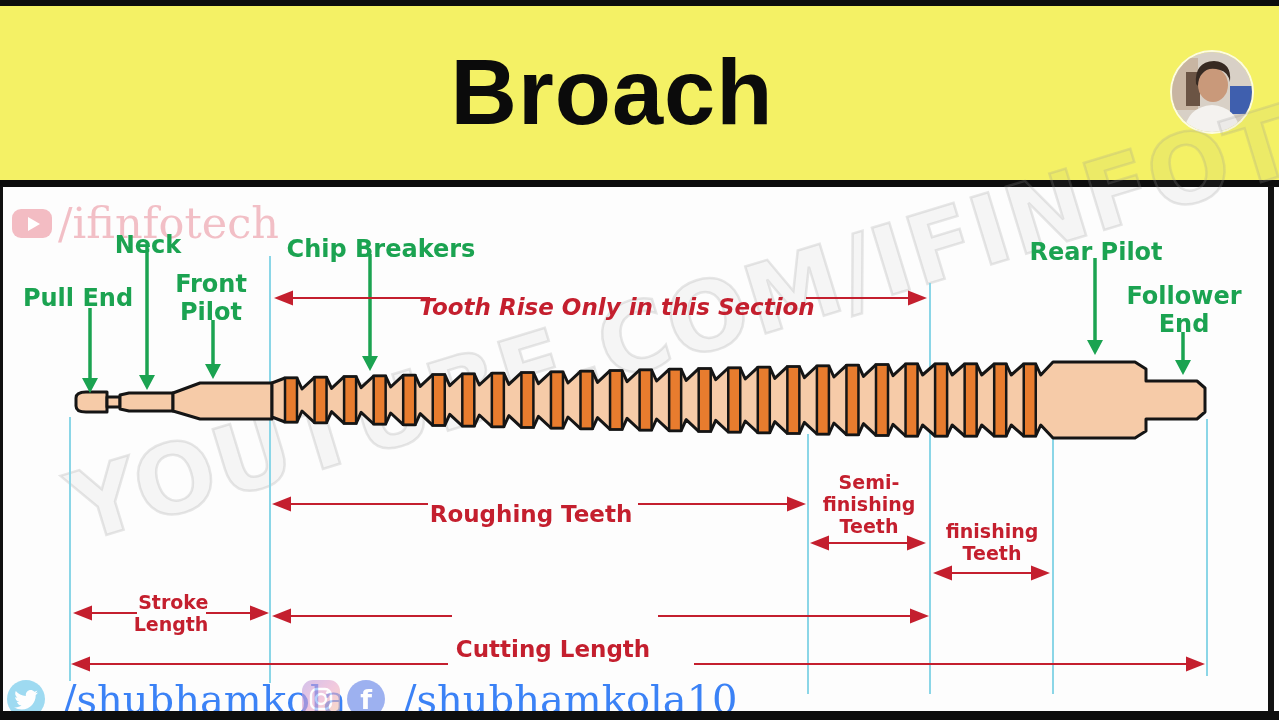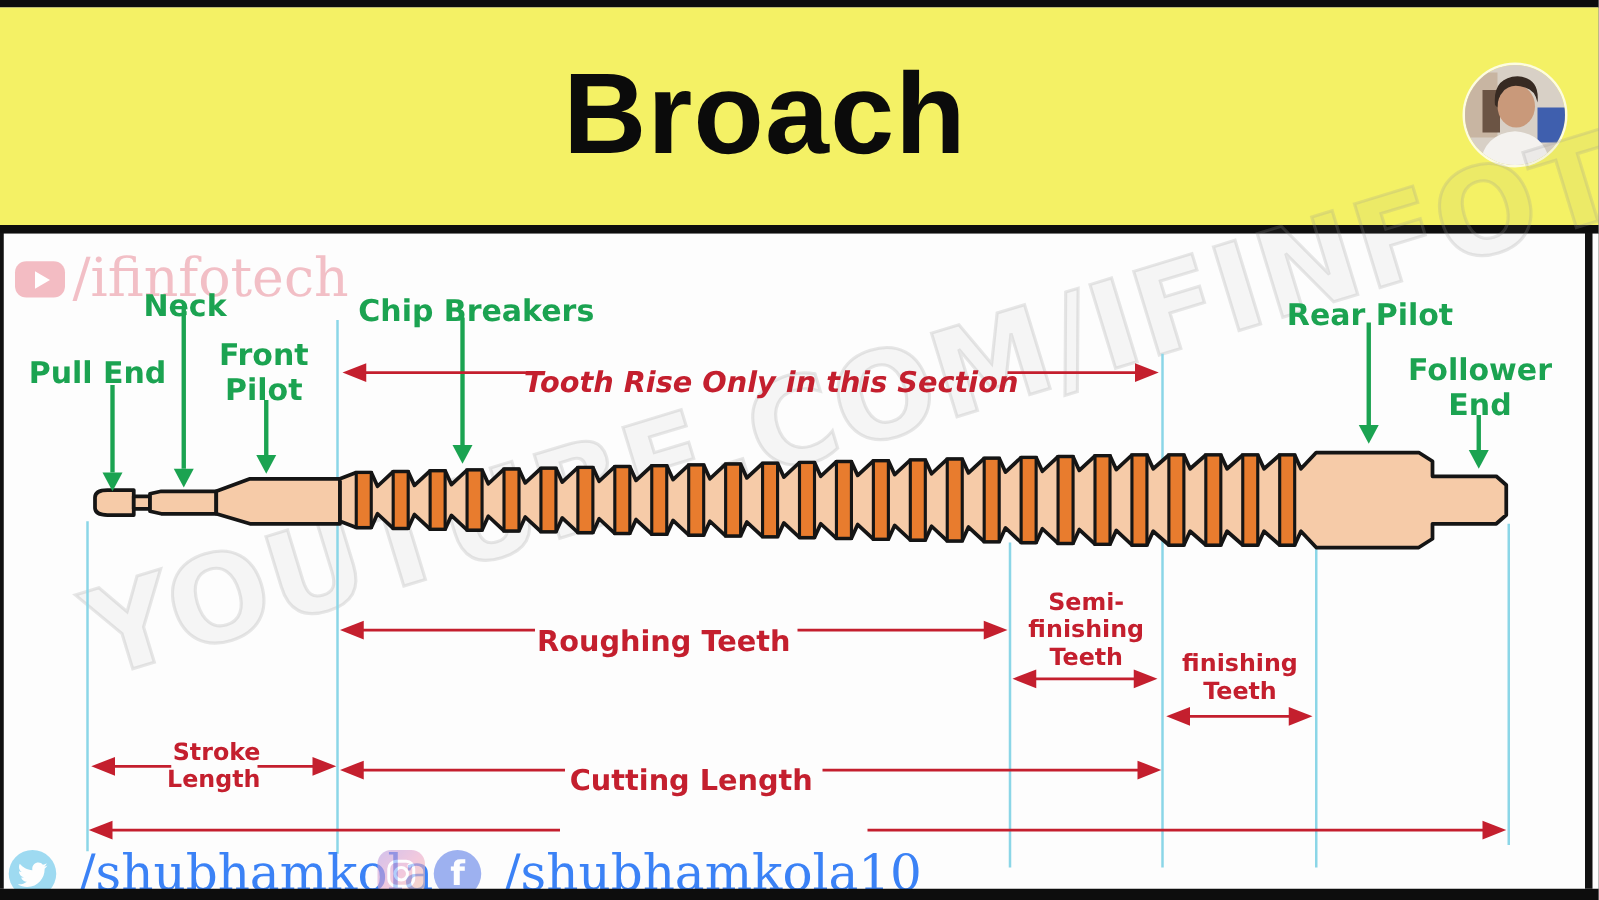--- a/index.html
+++ b/index.html
@@ -173,21 +173,21 @@
 
   <div class="lbl rlabel" style="left:617px;top:297px;font-style:italic;">Tooth Rise Only in this Section</div>
   <div class="lbl rlabel" style="left:531px;top:504px;">Roughing Teeth</div>
   <div class="lbl rlabel rsmall" style="left:869px;top:494px;">Semi-
 finishing
 Teeth</div>
   <div class="lbl rlabel rsmall" style="left:992px;top:532px;">finishing
 Teeth</div>
   <div class="lbl rlabel rsmall" style="left:171px;top:603px;text-align:right;">Stroke
 Length</div>
-  <div class="lbl rlabel" style="left:553px;top:615px;">Cutting Length</div>
+  <div class="lbl rlabel" style="left:553px;top:639px;">Cutting Length</div>
 
   <div class="social" style="left:7px;top:676px;">
     <div class="soc-icon tw">
       <svg width="38" height="38" viewBox="0 0 38 38">
         <path fill="#fff" d="M31,12.4c-0.9,0.4-1.8,0.7-2.8,0.8c1-0.6,1.8-1.6,2.2-2.7c-1,0.6-2,1-3.1,1.2
         c-0.9-1-2.2-1.6-3.6-1.6c-2.7,0-4.9,2.2-4.9,4.9c0,0.4,0,0.8,0.1,1.1c-4.1-0.2-7.7-2.2-10.1-5.1
         C8.4,11.7,8.2,12.6,8.2,13.5c0,1.7,0.9,3.2,2.2,4.1c-0.8,0-1.6-0.2-2.2-0.6c0,2.4,1.7,4.4,3.9,4.8
         c-0.4,0.1-0.8,0.2-1.3,0.2c-0.3,0-0.6,0-0.9-0.1c0.6,1.9,2.4,3.4,4.6,3.4c-1.7,1.3-3.8,2.1-6.1,2.1
         c-0.4,0-0.8,0-1.2-0.1c2.2,1.4,4.8,2.2,7.5,2.2c9,0,14-7.5,14-14c0-0.2,0-0.4,0-0.6C29.5,14.3,30.3,13.4,31,12.4z"></path>
       </svg>

